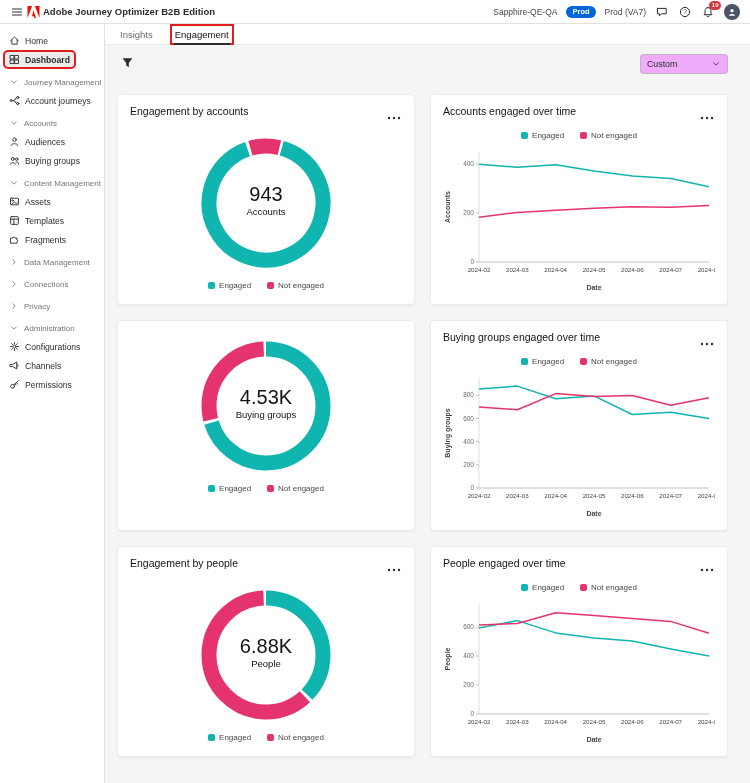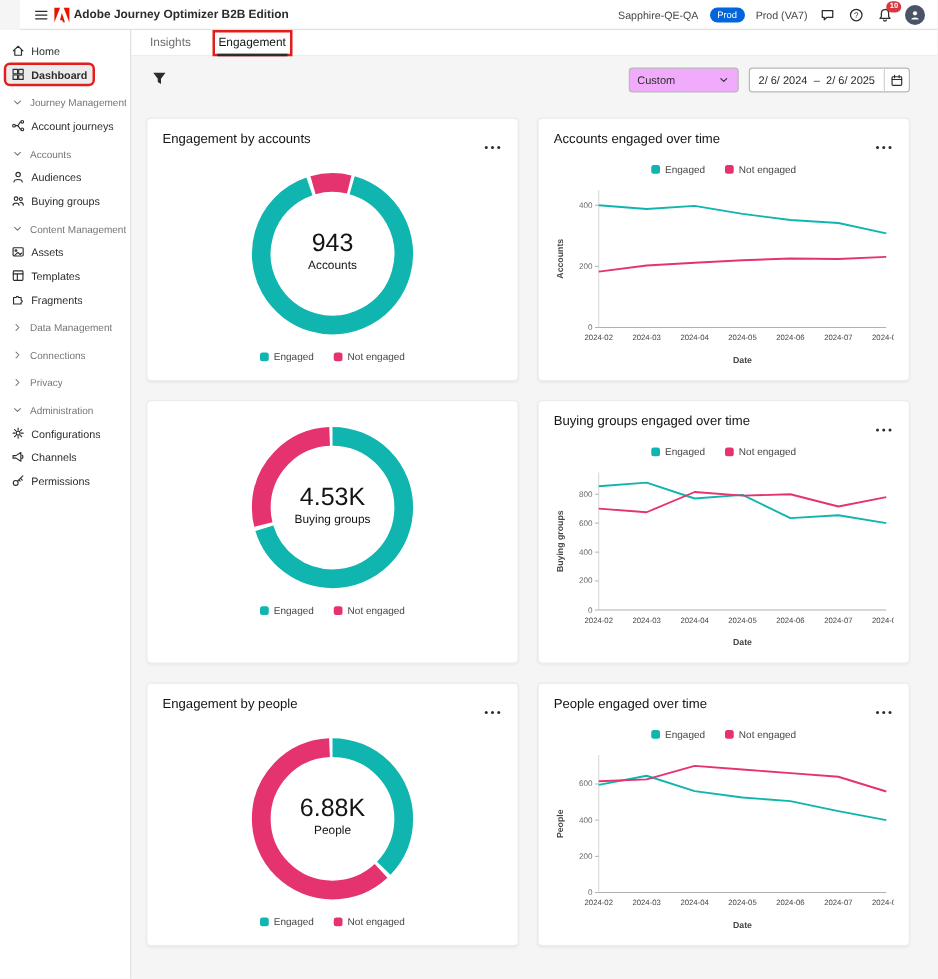--- a/index.html
+++ b/index.html
@@ -6,29 +6,29 @@
   html,body{width:750px;height:783px}
   body{
     background:#f5f5f5;color:#2c2c2c;overflow:hidden;position:relative;
     font-family:"Liberation Sans","DejaVu Sans",sans-serif;
     -webkit-font-smoothing:antialiased;
   }
   .icon{display:inline-flex;align-items:center;justify-content:center;color:#2c2c2c}
   .icon svg{display:block}
 
   
-  .topbar{position:absolute;top:0;left:16px;right:0;height:24px;background:#fff;
+  .topbar{position:absolute;top:0;left:0;right:0;height:24px;background:#fff;
     border-bottom:1px solid #e1e1e1;display:flex;align-items:center;gap:3px;
     padding:0 10px;z-index:10}
   .icon-btn{background:none;border:none;position:relative;display:inline-flex;
     align-items:center;justify-content:center;cursor:pointer;color:#2c2c2c;padding:1px}
   .app-title{font-size:9.5px;font-weight:700;color:#2c2c2c}
   .topbar-right{margin-left:auto;display:flex;align-items:center;gap:9px}
   .org,.env-name{font-size:8.5px;color:#464646}
-  .env-badge{background:var(--blue);color:#fff;font-size:7.5px;font-weight:400;
+  .env-badge{background:var(--blue);color:#fff;font-size:7.5px;font-weight:700;
     padding:1.5px 6px;border-radius:8px;line-height:1.2}
   .nbadge{position:absolute;top:-4px;right:-6px;background:#d7373f;color:#fff;
     font-size:6px;line-height:1;padding:1.5px 2.5px;border-radius:5px;font-weight:700}
   .avatar{width:16px;height:16px;border-radius:50%;background:#4b5366;border:none;
     display:inline-flex;align-items:center;justify-content:center;cursor:pointer}
 
   
   .sidebar{position:absolute;top:24px;left:0;bottom:0;width:105px;background:#fff;
     border-right:1px solid #e1e1e1;padding-top:5px;z-index:5}
   .side-item{display:flex;align-items:flex-end;height:19px;padding:0 5px;font-size:8.6px;
@@ -352,35 +352,20 @@
         </span>
     </button>
     <div class="toolbar-right">
       <div class="select">
         <span>Custom</span>
         <span class="icon">
             <svg width="10" height="10" viewBox="0 0 12 12">
               <path d="M3.2 4.6L6 7.4l2.8-2.8" stroke="currentColor" fill="none" stroke-width="1" stroke-linecap="round" stroke-linejoin="round"></path>
             </svg>
           </span>
-      </div>
-      <div class="date-range">
-        <span class="dr-text">
-          <span>2/ 6/ 2024</span>
-          <span>–</span>
-          <span>2/ 6/ 2025</span>
-        </span>
-        <button class="cal-btn">
-          <span class="icon">
-              <svg width="11" height="11" viewBox="0 0 12 12">
-                <rect x="1.8" y="2.6" width="8.4" height="7.6" rx="0.8" stroke="currentColor" fill="none" stroke-width="1" stroke-linecap="round" stroke-linejoin="round"></rect>
-                <path d="M1.8 5h8.4M4 1.4v2M8 1.4v2" stroke="currentColor" fill="none" stroke-width="1" stroke-linecap="round" stroke-linejoin="round"></path>
-              </svg>
-            </span>
-        </button>
       </div>
     </div>
   </div>
 
   <div class="grid">
       <section class="card">
         <div class="card-head">
           <h3 class="card-title">Engagement by accounts</h3>
           <button class="more-btn"><span class="icon">
               <svg width="14" height="4" viewBox="0 0 14 4">

